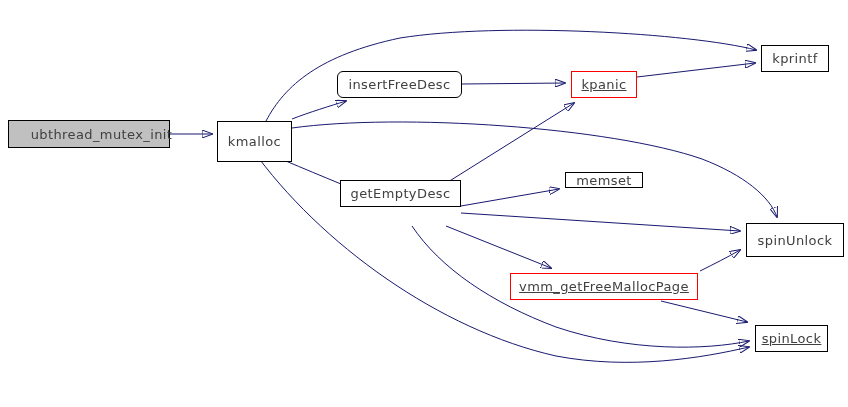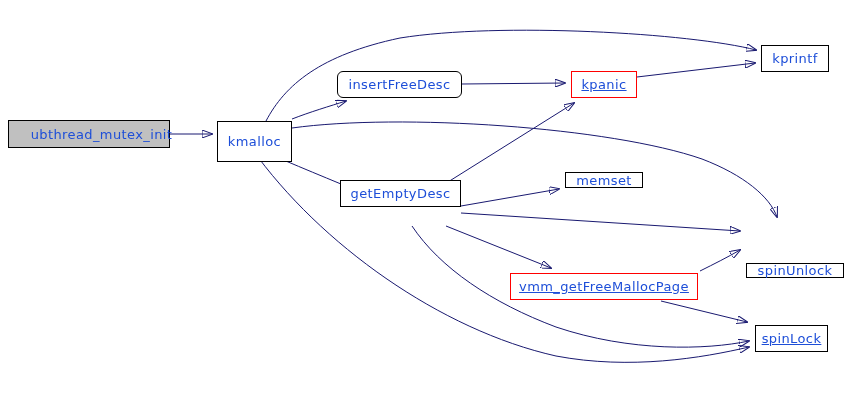--- a/index.html
+++ b/index.html
@@ -25,21 +25,21 @@
   .edge-layer path {
     fill: none;
     stroke: #191970;
     stroke-width: 1;
   }
   .node {
     position: absolute;
     box-sizing: border-box;
     background: #ffffff;
     border: 1px solid #000000;
-    color: #1d4ed8;
+    color: #404040;
     font-size: 13px;
     letter-spacing: 0.4px;
     display: flex;
     align-items: center;
     justify-content: center;
     white-space: nowrap;
     cursor: pointer;
   }
   .node.root {
     background: #c0c0c0;
@@ -51,21 +51,21 @@
     text-decoration: underline;
   }
   #n-ubthread_mutex_init { left: 8px;   top: 120px; width: 162px; height: 28px; }
   #n-kmalloc             { left: 217px; top: 121px; width: 75px;  height: 41px; }
   #n-insertFreeDesc      { left: 337px; top: 71px;  width: 125px; height: 27px; border-radius: 6px; }
   #n-kpanic              { left: 571px; top: 71px;  width: 66px;  height: 27px; }
   #n-kprintf             { left: 761px; top: 45px;  width: 68px;  height: 27px; }
   #n-getEmptyDesc        { left: 340px; top: 180px; width: 121px; height: 27px; }
   #n-memset              { left: 565px; top: 172px; width: 78px;  height: 16px; }
   #n-vmm_getFreeMallocPage { left: 510px; top: 273px; width: 188px; height: 27px; }
-  #n-spinUnlock          { left: 746px; top: 223px; width: 98px;  height: 15px; margin-top: 40px; }
+  #n-spinUnlock          { left: 746px; top: 223px; width: 98px;  height: 34px; }
   #n-spinLock            { left: 755px; top: 325px; width: 73px;  height: 27px; text-decoration: underline; }
 </style>
 </head>
 <body>
 
 <div class="canvas">
 
   <svg class="edge-layer" width="848" height="407" viewBox="0 0 848 407" xmlns="http://www.w3.org/2000/svg">
     <defs>
       <marker id="arrow" viewBox="0 0 11 8" refX="10" refY="4" markerWidth="11" markerHeight="8" markerUnits="userSpaceOnUse" orient="auto">

